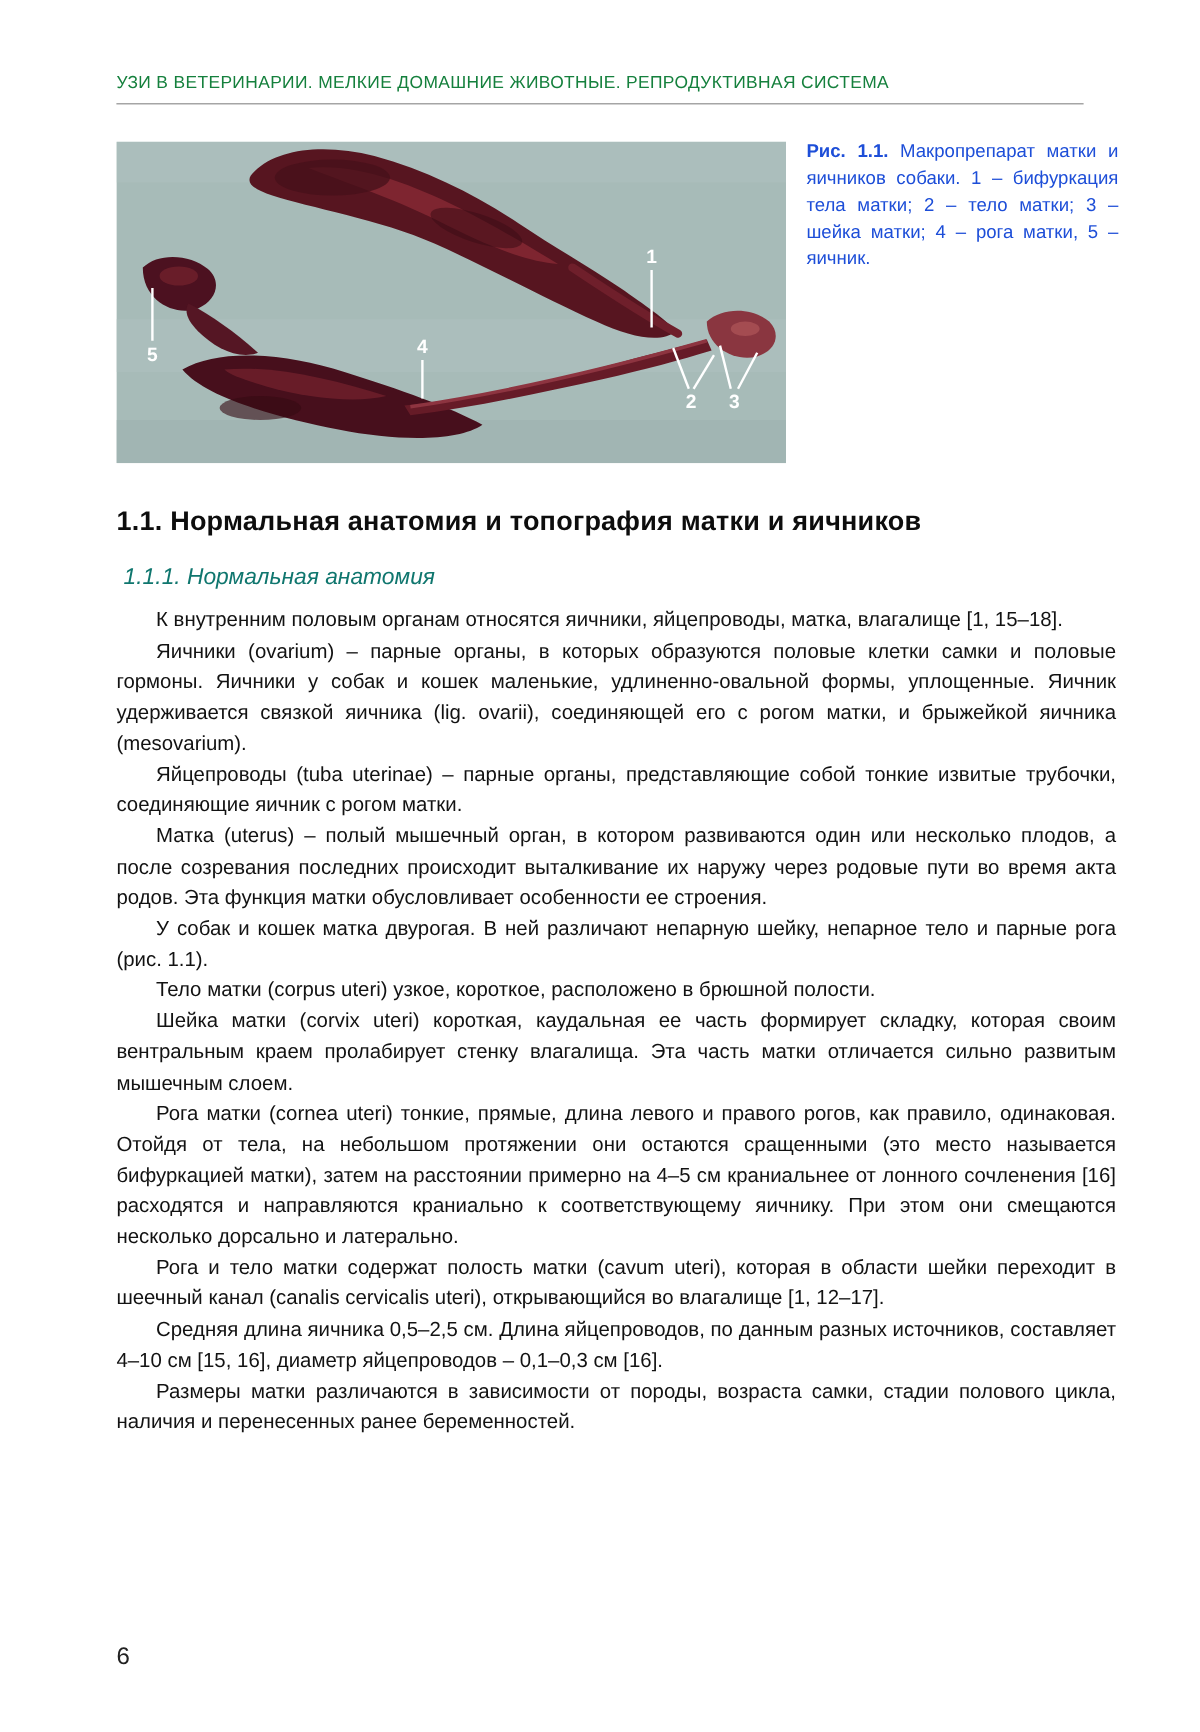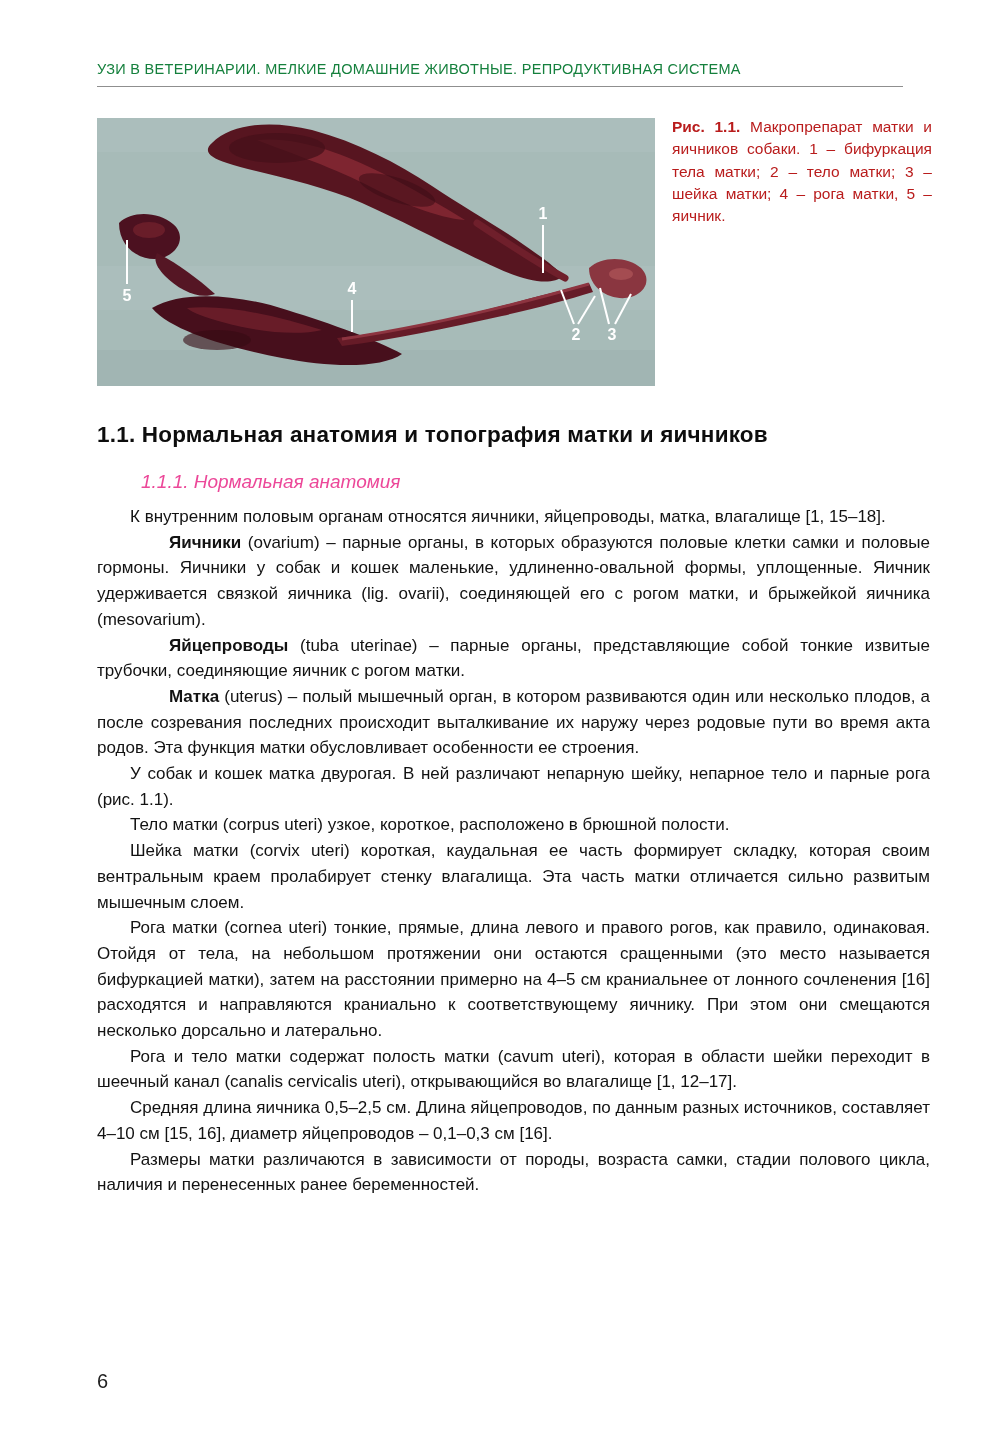--- a/index.html
+++ b/index.html
@@ -17,38 +17,38 @@
     font-size:14.5px; letter-spacing:0.3px; color:#15803d;
     padding-bottom:9px; border-bottom:1.5px solid #8f8f8f;
     white-space:nowrap;
   }
   .figure-image {
     position:absolute; left:97px; top:118px; width:558px; height:268px;
     display:block;
   }
   .figure-caption {
     position:absolute; left:672px; top:116px; width:260px;
-    font-size:15.5px; line-height:1.44; text-align:justify; color:#b91c1c;
+    font-size:15.5px; line-height:1.44; text-align:justify; color:#1d4ed8;
   }
   .figure-caption .cap-label { font-weight:bold; }
   .section-heading {
     position:absolute; left:97px; top:422px; width:840px;
     font-size:22.5px; font-weight:bold; color:#0d0d0d;
     letter-spacing:0.2px;
   }
   .subsection-heading {
     position:absolute; left:103px; top:471px; width:700px;
-    font-size:19px; font-style:italic; font-weight:normal; color:#ec4899;margin-left:38px;
+    font-size:19px; font-style:italic; font-weight:normal; color:#0f766e;
   }
   .body-text {
     position:absolute; left:97px; top:504px; width:833px;
     font-size:17px; line-height:25.7px; text-align:justify; color:#121212;
   }
   .body-text p { text-indent:33px; margin:0; }
-  .b { font-weight:bold;margin-left:39px; }
+  .b { font-weight:normal; }
   .i { }
   .page-number {
     position:absolute; left:97px; top:1370px;
     font-size:20px; color:#222;
   }
   svg text.fig-num {
     font-family:"Liberation Sans", sans-serif;
     font-size:16px; font-weight:bold; fill:#ffffff;
   }
 </style>

